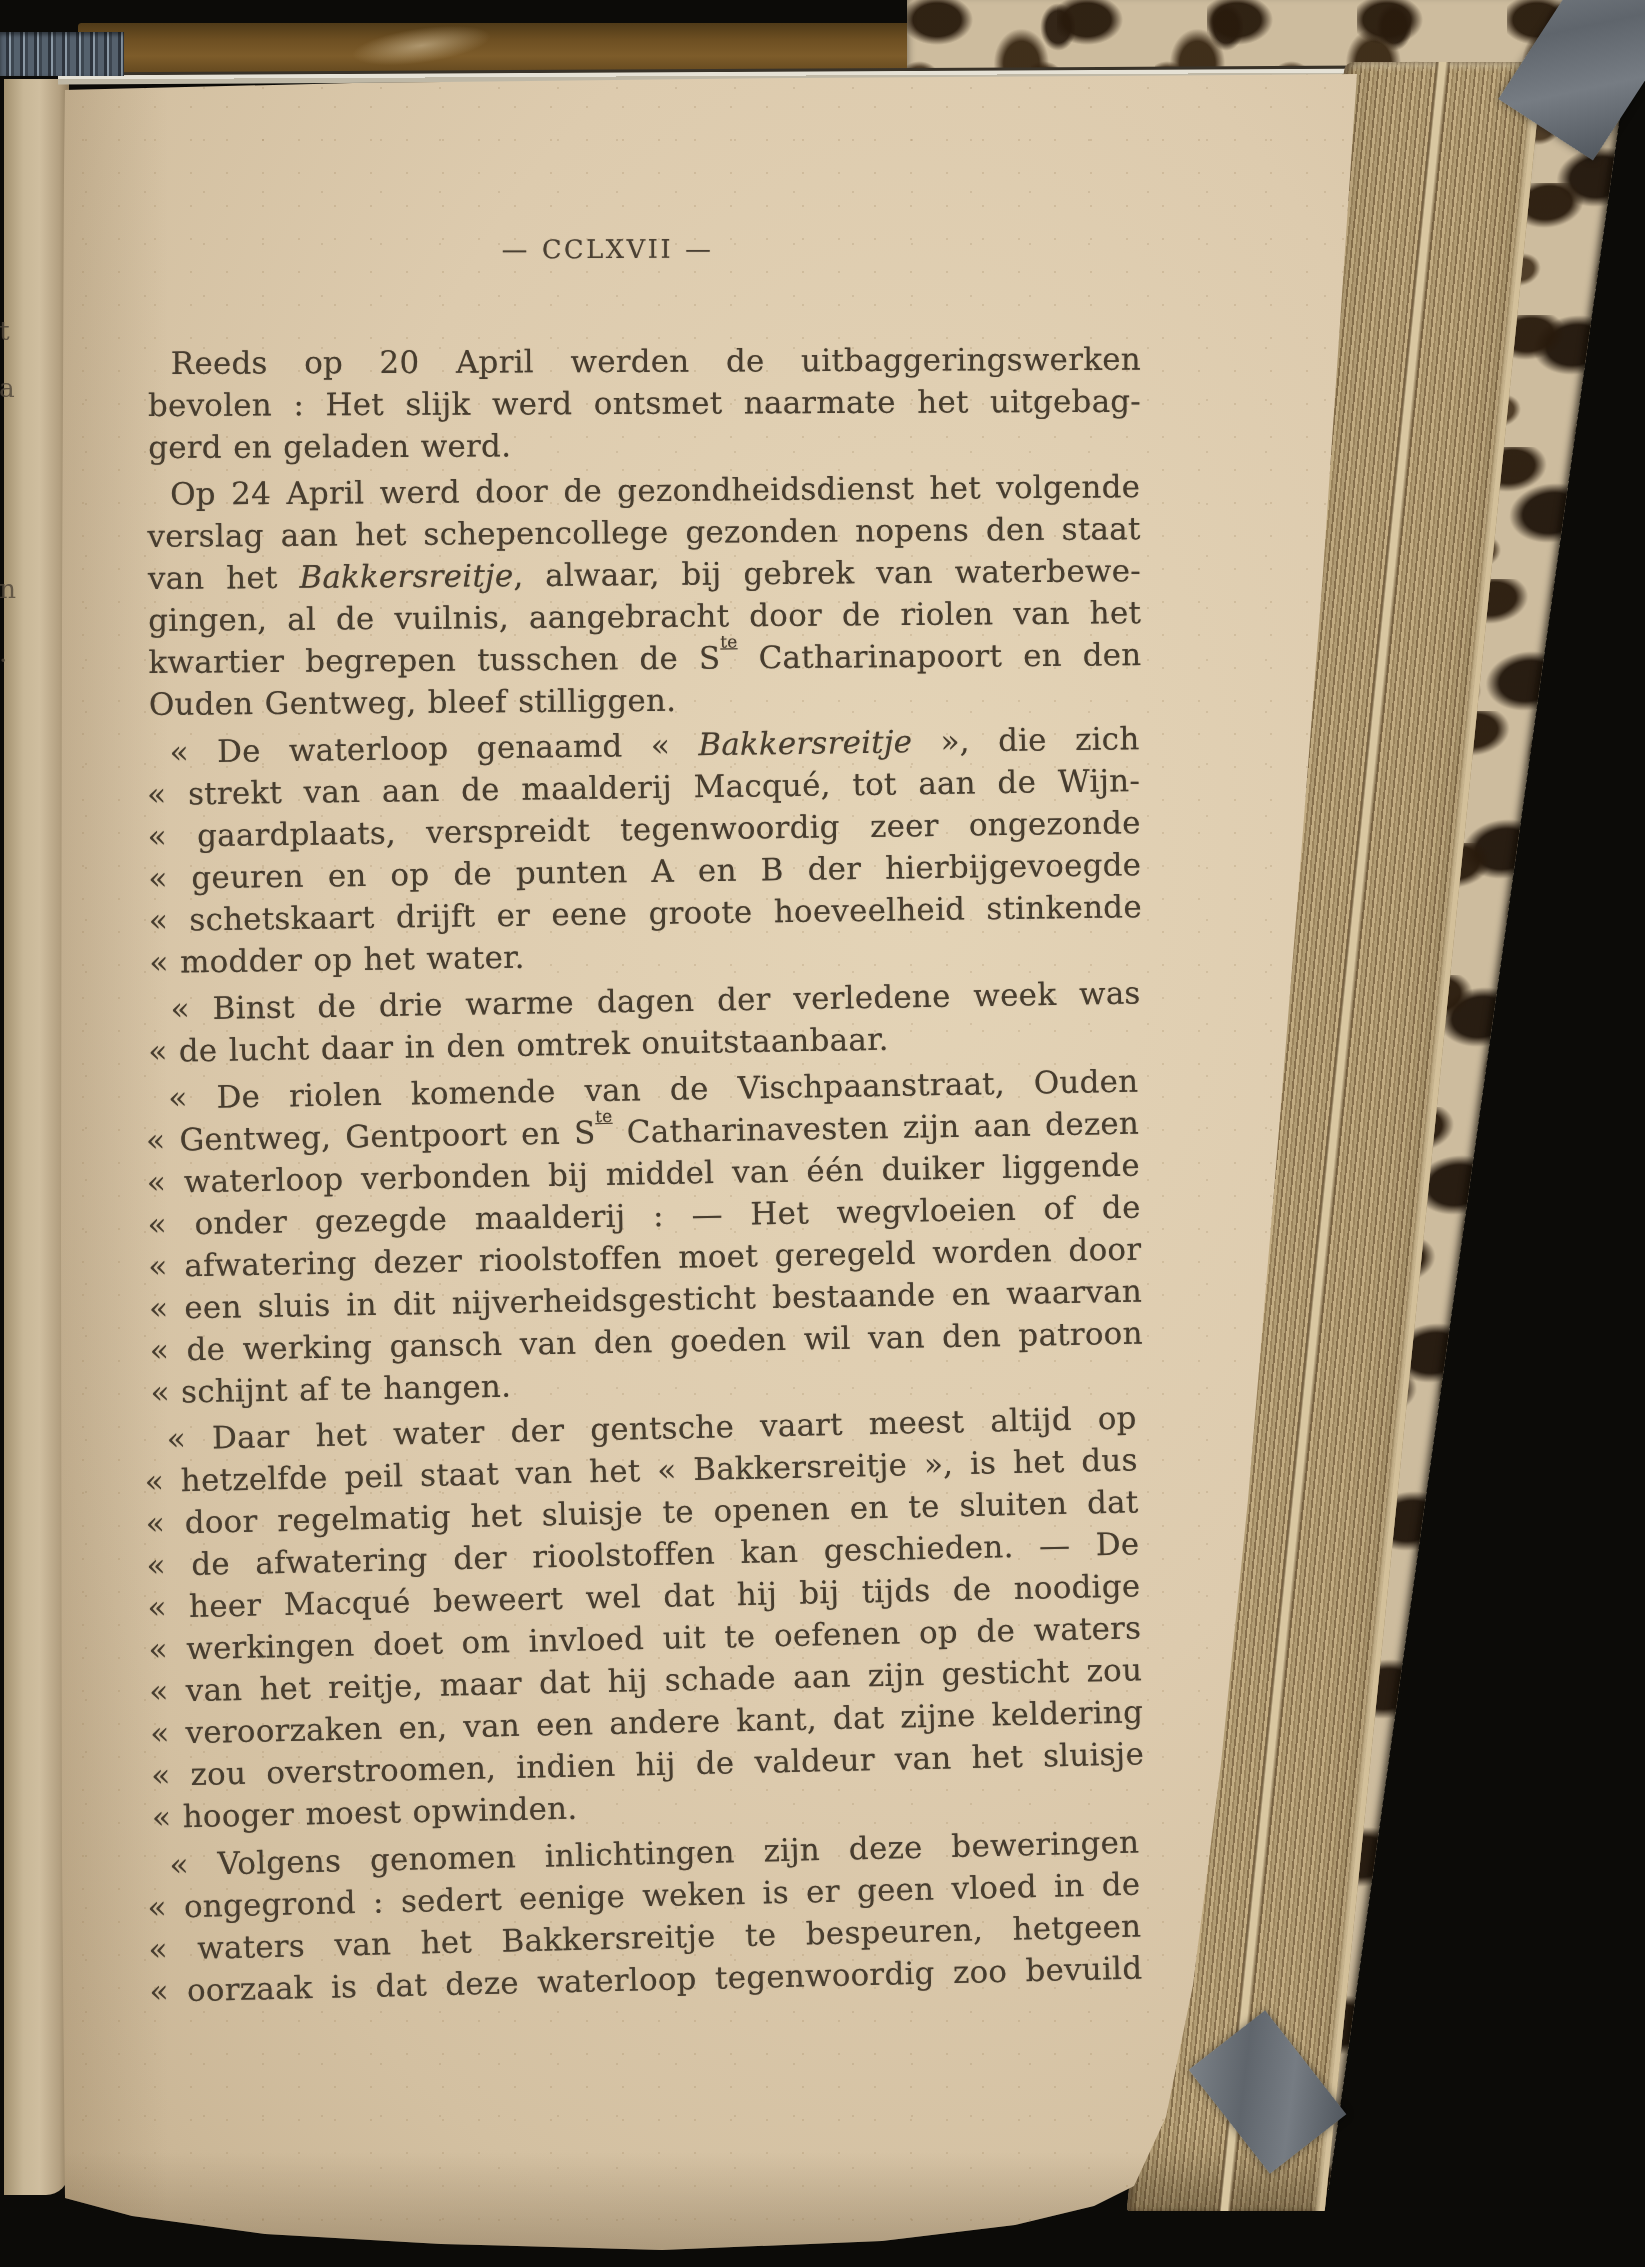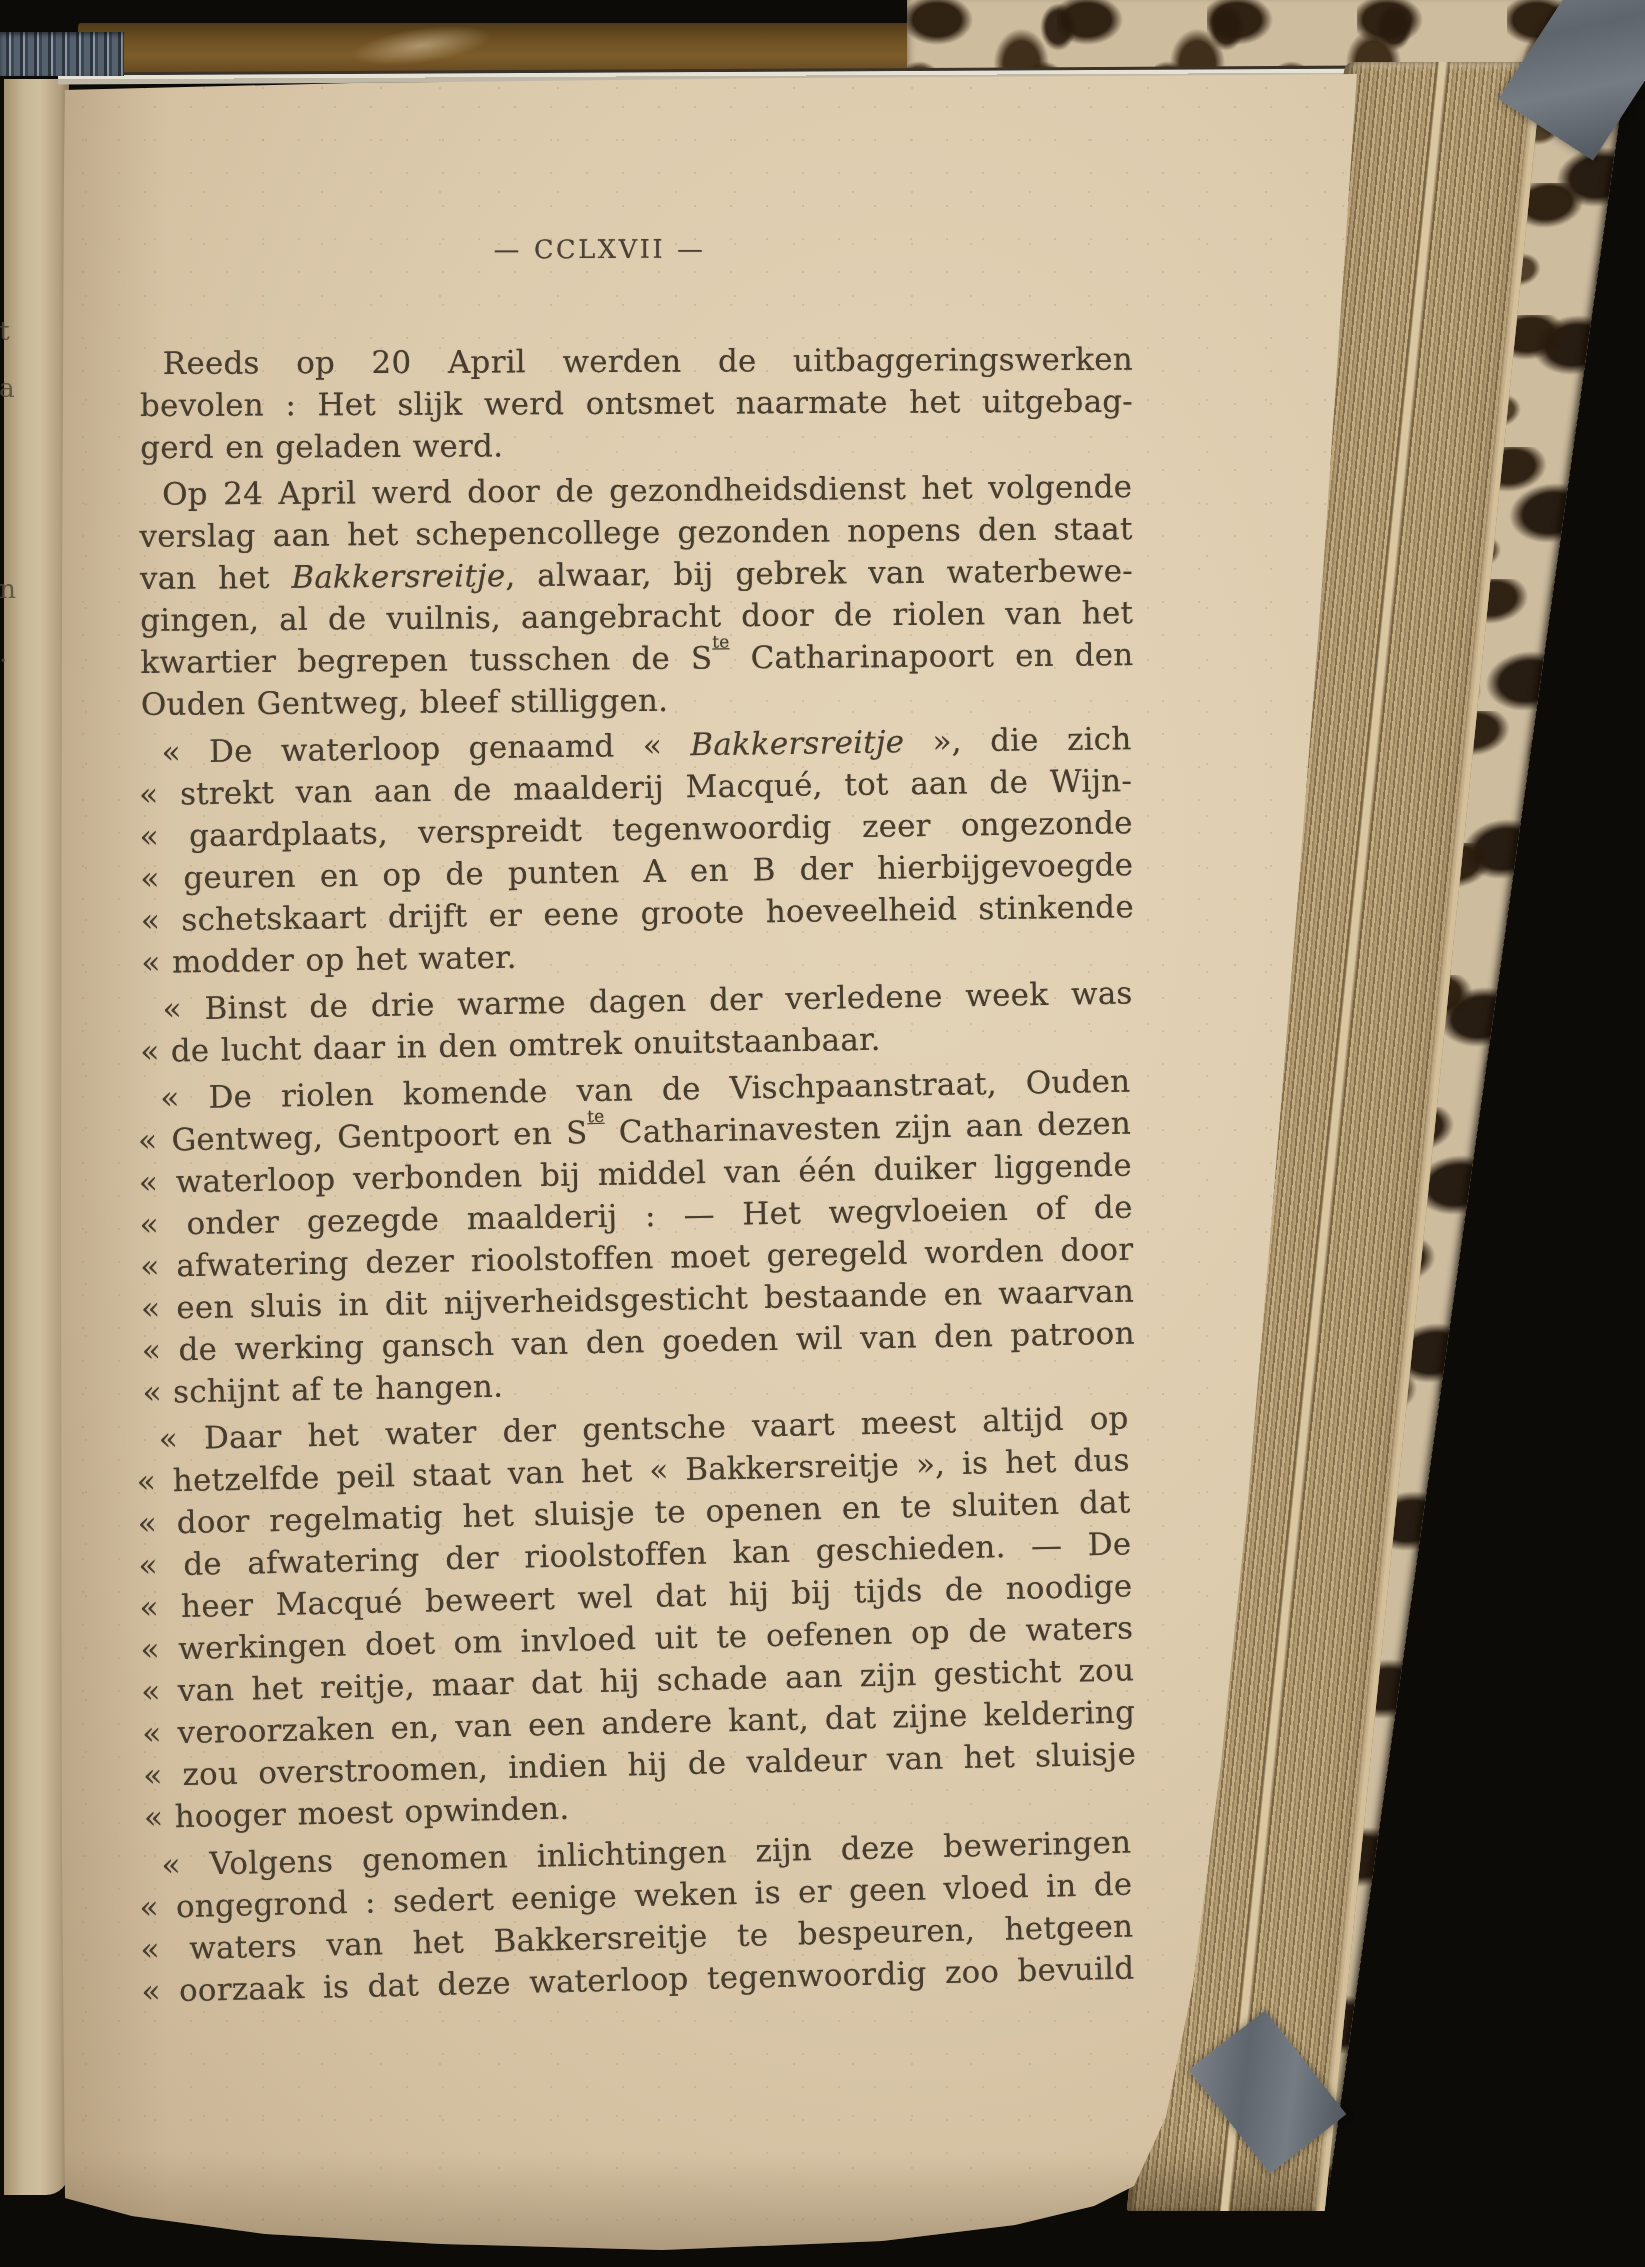--- a/index.html
+++ b/index.html
@@ -63,21 +63,21 @@
       linear-gradient(270deg, rgba(120,98,64,.22) 0px, rgba(120,98,64,0) 132px),
       radial-gradient(ellipse at 55% 38%, #e4d4b7 0%, #ddcbae 45%, #d3c0a1 72%, #c3ae8d 100%);
     background-size:36px 33px,59px 52px,100% 100%,100% 100%,100% 100%,100% 100%,100% 100%;
     clip-path:polygon(65px 90px,353px 83px,794px 78px,1103px 76px,1357px 74px,
       1341px 309px,1323px 573px,1299px 882px,1274px 1191px,1248px 1500px,1221px 1764px,
       1193px 1985px,1166px 2117px,1134px 2186px,1094px 2206px,1015px 2225px,882px 2241px,
       662px 2250px,441px 2244px,265px 2234px,132px 2216px,65px 2198px,62px 1853px,61px 1235px,
       62px 618px,64px 176px);}
 
   
-  .text-block{position:absolute;left:140px;top:228px;width:993px;z-index:5;
+  .text-block{position:absolute;left:148px;top:228px;width:993px;z-index:5;
     color:#473d2f;font-size:31px;line-height:42px;letter-spacing:0.2px;word-spacing:1.3px;
     text-shadow:0 0 0.9px rgba(70,58,42,.5);}
   .pg-header{font-size:25.6px;letter-spacing:2.6px;text-align:center;color:#4b4134;
     transform:translateX(-37px) rotate(-0.2deg);margin-bottom:72px;}
   .para{margin:0 0 5.3px 0;transform-origin:0 50%;}
   .t0{transform:rotate(-.25deg)} .t1{transform:rotate(-.45deg)} .t2{transform:rotate(-.8deg)}
   .t3{transform:rotate(-.95deg)} .t4{transform:rotate(-1.0deg)} .t5{transform:rotate(-1.25deg)}
   .t6{transform:rotate(-1.35deg)}
   .line{text-align:justify;text-align-last:justify;white-space:normal;}
   .line.nj{text-align:left;text-align-last:left;}

